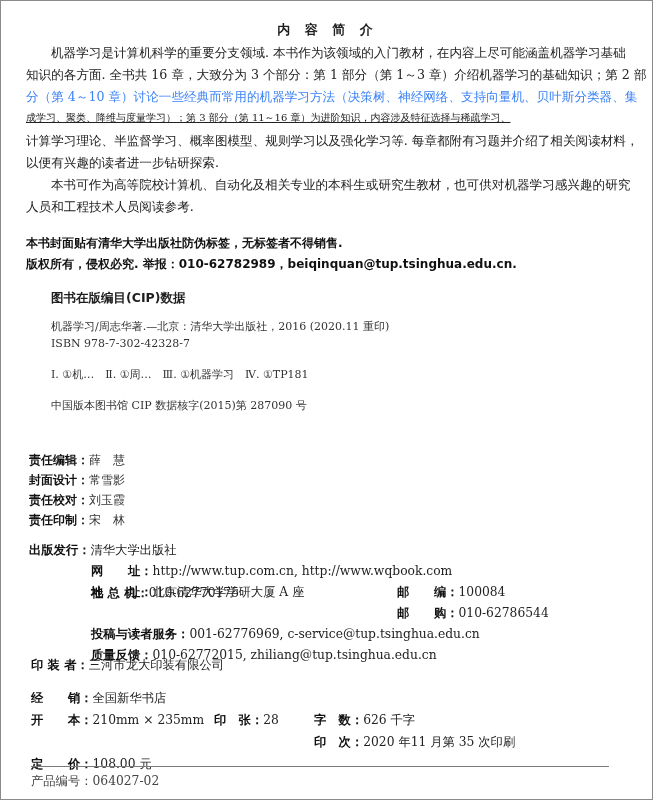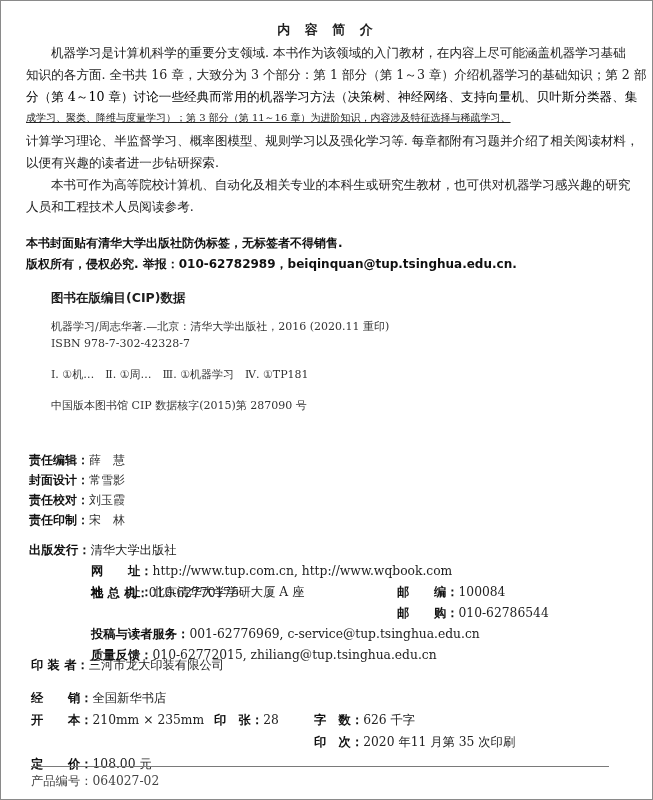--- a/index.html
+++ b/index.html
@@ -22,21 +22,21 @@
 </style>
 </head>
 <body>
 
 <div class="page">
 
   <div class="abs title serif">内 容 简 介</div>
 
   <div class="abs serif" style="left:50px; top:44px; font-size:12.6px; color:#222;">机器学习是计算机科学的重要分支领域. 本书作为该领域的入门教材，在内容上尽可能涵盖机器学习基础</div>
   <div class="abs serif" style="left:25px; top:66px; font-size:12.6px; color:#222;">知识的各方面. 全书共 16 章，大致分为 3 个部分：第 1 部分（第 1～3 章）介绍机器学习的基础知识；第 2 部</div>
-  <div class="abs serif" style="left:25px; top:88px; font-size:12.6px; color:#000000;">分（第 4～10 章）讨论一些经典而常用的机器学习方法（决策树、神经网络、支持向量机、贝叶斯分类器、集</div>
+  <div class="abs serif" style="left:25px; top:88px; font-size:12.6px; color:#3b82f6;">分（第 4～10 章）讨论一些经典而常用的机器学习方法（决策树、神经网络、支持向量机、贝叶斯分类器、集</div>
   <div class="abs serif" style="left:25px; top:110px; font-size:10px; color:#222;text-decoration:underline;">成学习、聚类、降维与度量学习）；第 3 部分（第 11～16 章）为进阶知识，内容涉及特征选择与稀疏学习、</div>
   <div class="abs serif" style="left:25px; top:154px; font-size:12.6px; color:#222;">以便有兴趣的读者进一步钻研探索.</div>
   <div class="abs serif" style="left:25px; top:132px; font-size:12.6px; color:#222;">计算学习理论、半监督学习、概率图模型、规则学习以及强化学习等. 每章都附有习题并介绍了相关阅读材料，</div>
 
   <div class="abs serif" style="left:50px; top:176px; font-size:12.6px; color:#222;">本书可作为高等院校计算机、自动化及相关专业的本科生或研究生教材，也可供对机器学习感兴趣的研究</div>
   <div class="abs serif" style="left:25px; top:198px; font-size:12.6px; color:#222;">人员和工程技术人员阅读参考.</div>
 
   <div class="abs sans notice" style="left:25px; top:234px;">本书封面贴有清华大学出版社防伪标签，无标签者不得销售.</div>
   <div class="abs sans notice" style="left:25px; top:255px;">版权所有，侵权必究. 举报：010-62782989，beiqinquan@tup.tsinghua.edu.cn.</div>
 

